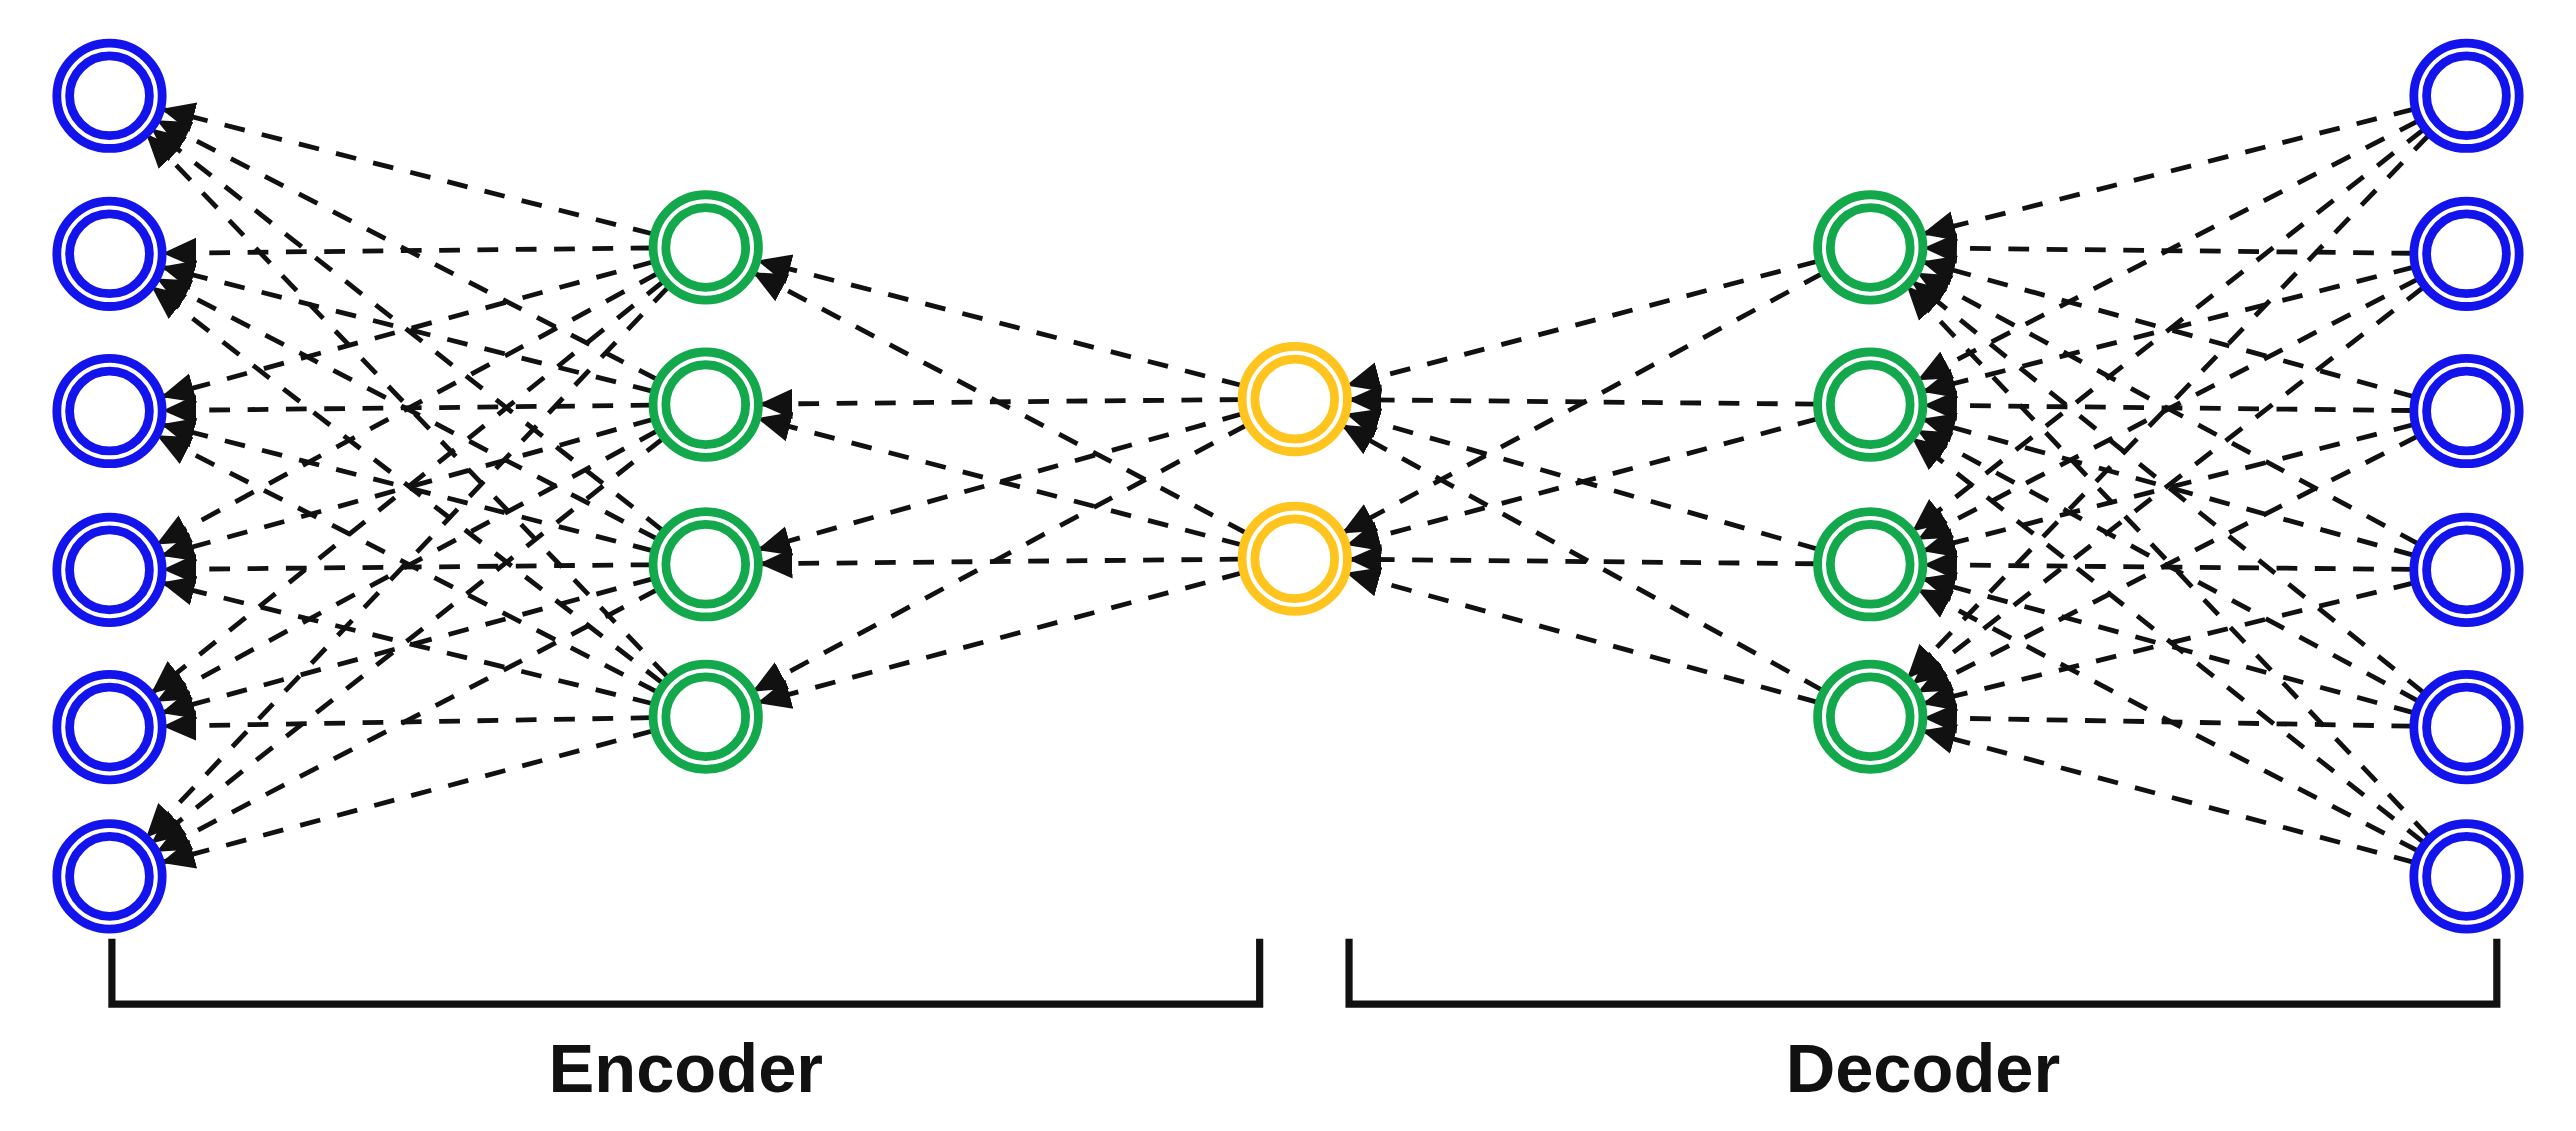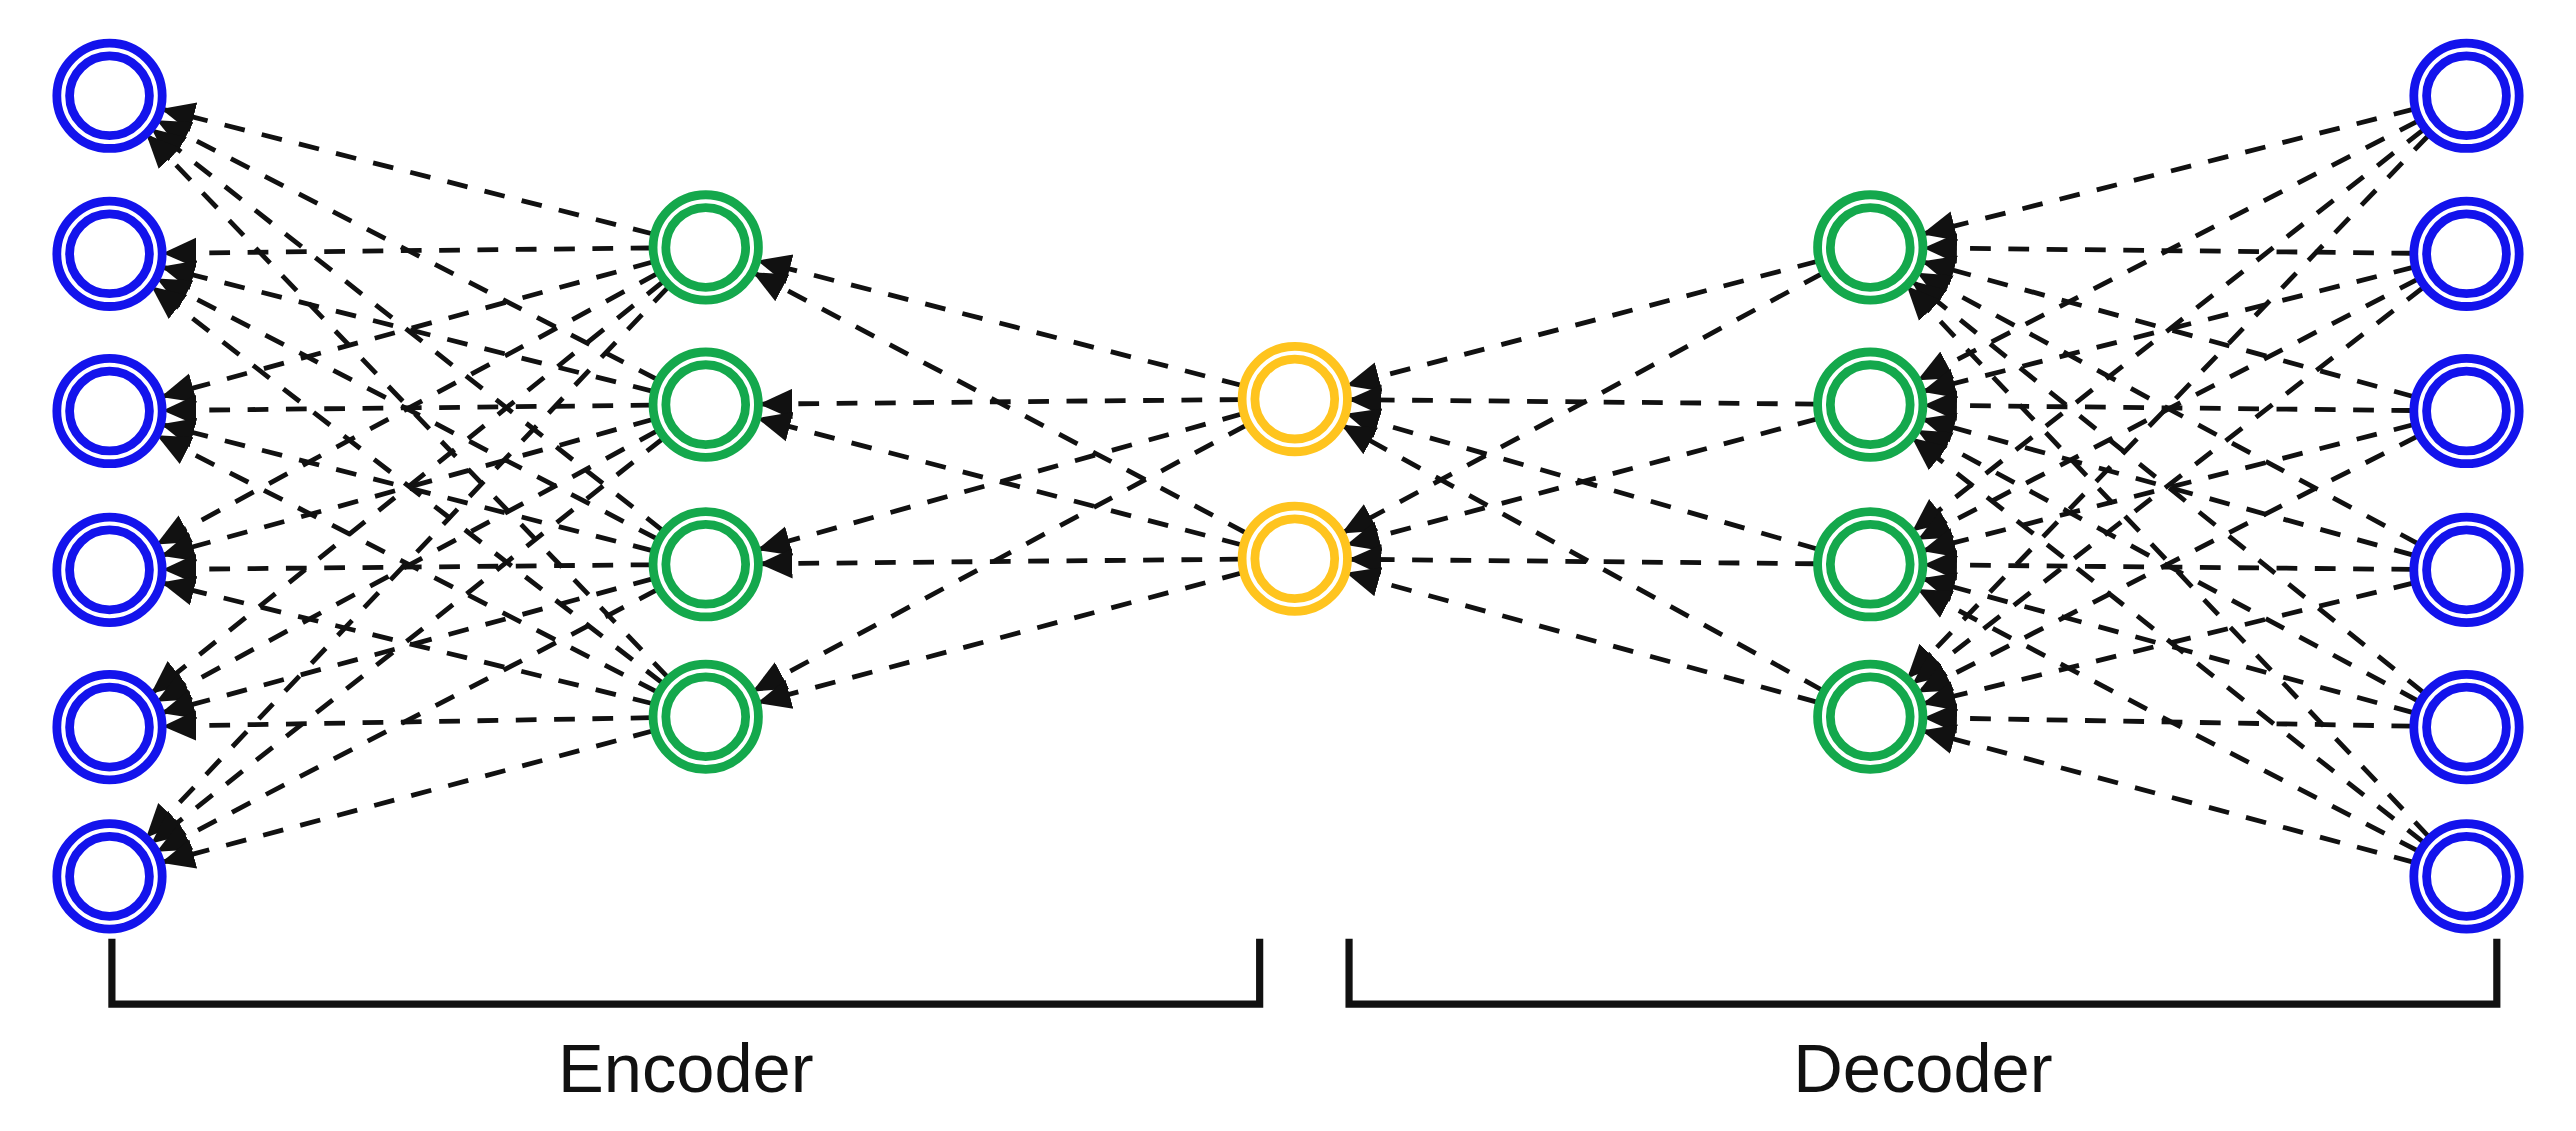--- a/index.html
+++ b/index.html
@@ -10,20 +10,21 @@
   }
   body {
     font-family: "Liberation Sans", sans-serif;
   }
   #stage {
     position: relative;
     width: 2576px;
     height: 1131px;
     background: #ffffff;
     overflow: hidden;
+    font-weight: bold;
   }
   #diagram {
     position: absolute;
     top: 0;
     left: 0;
     width: 2576px;
     height: 1131px;
     display: block;
   }
   .group-label {

